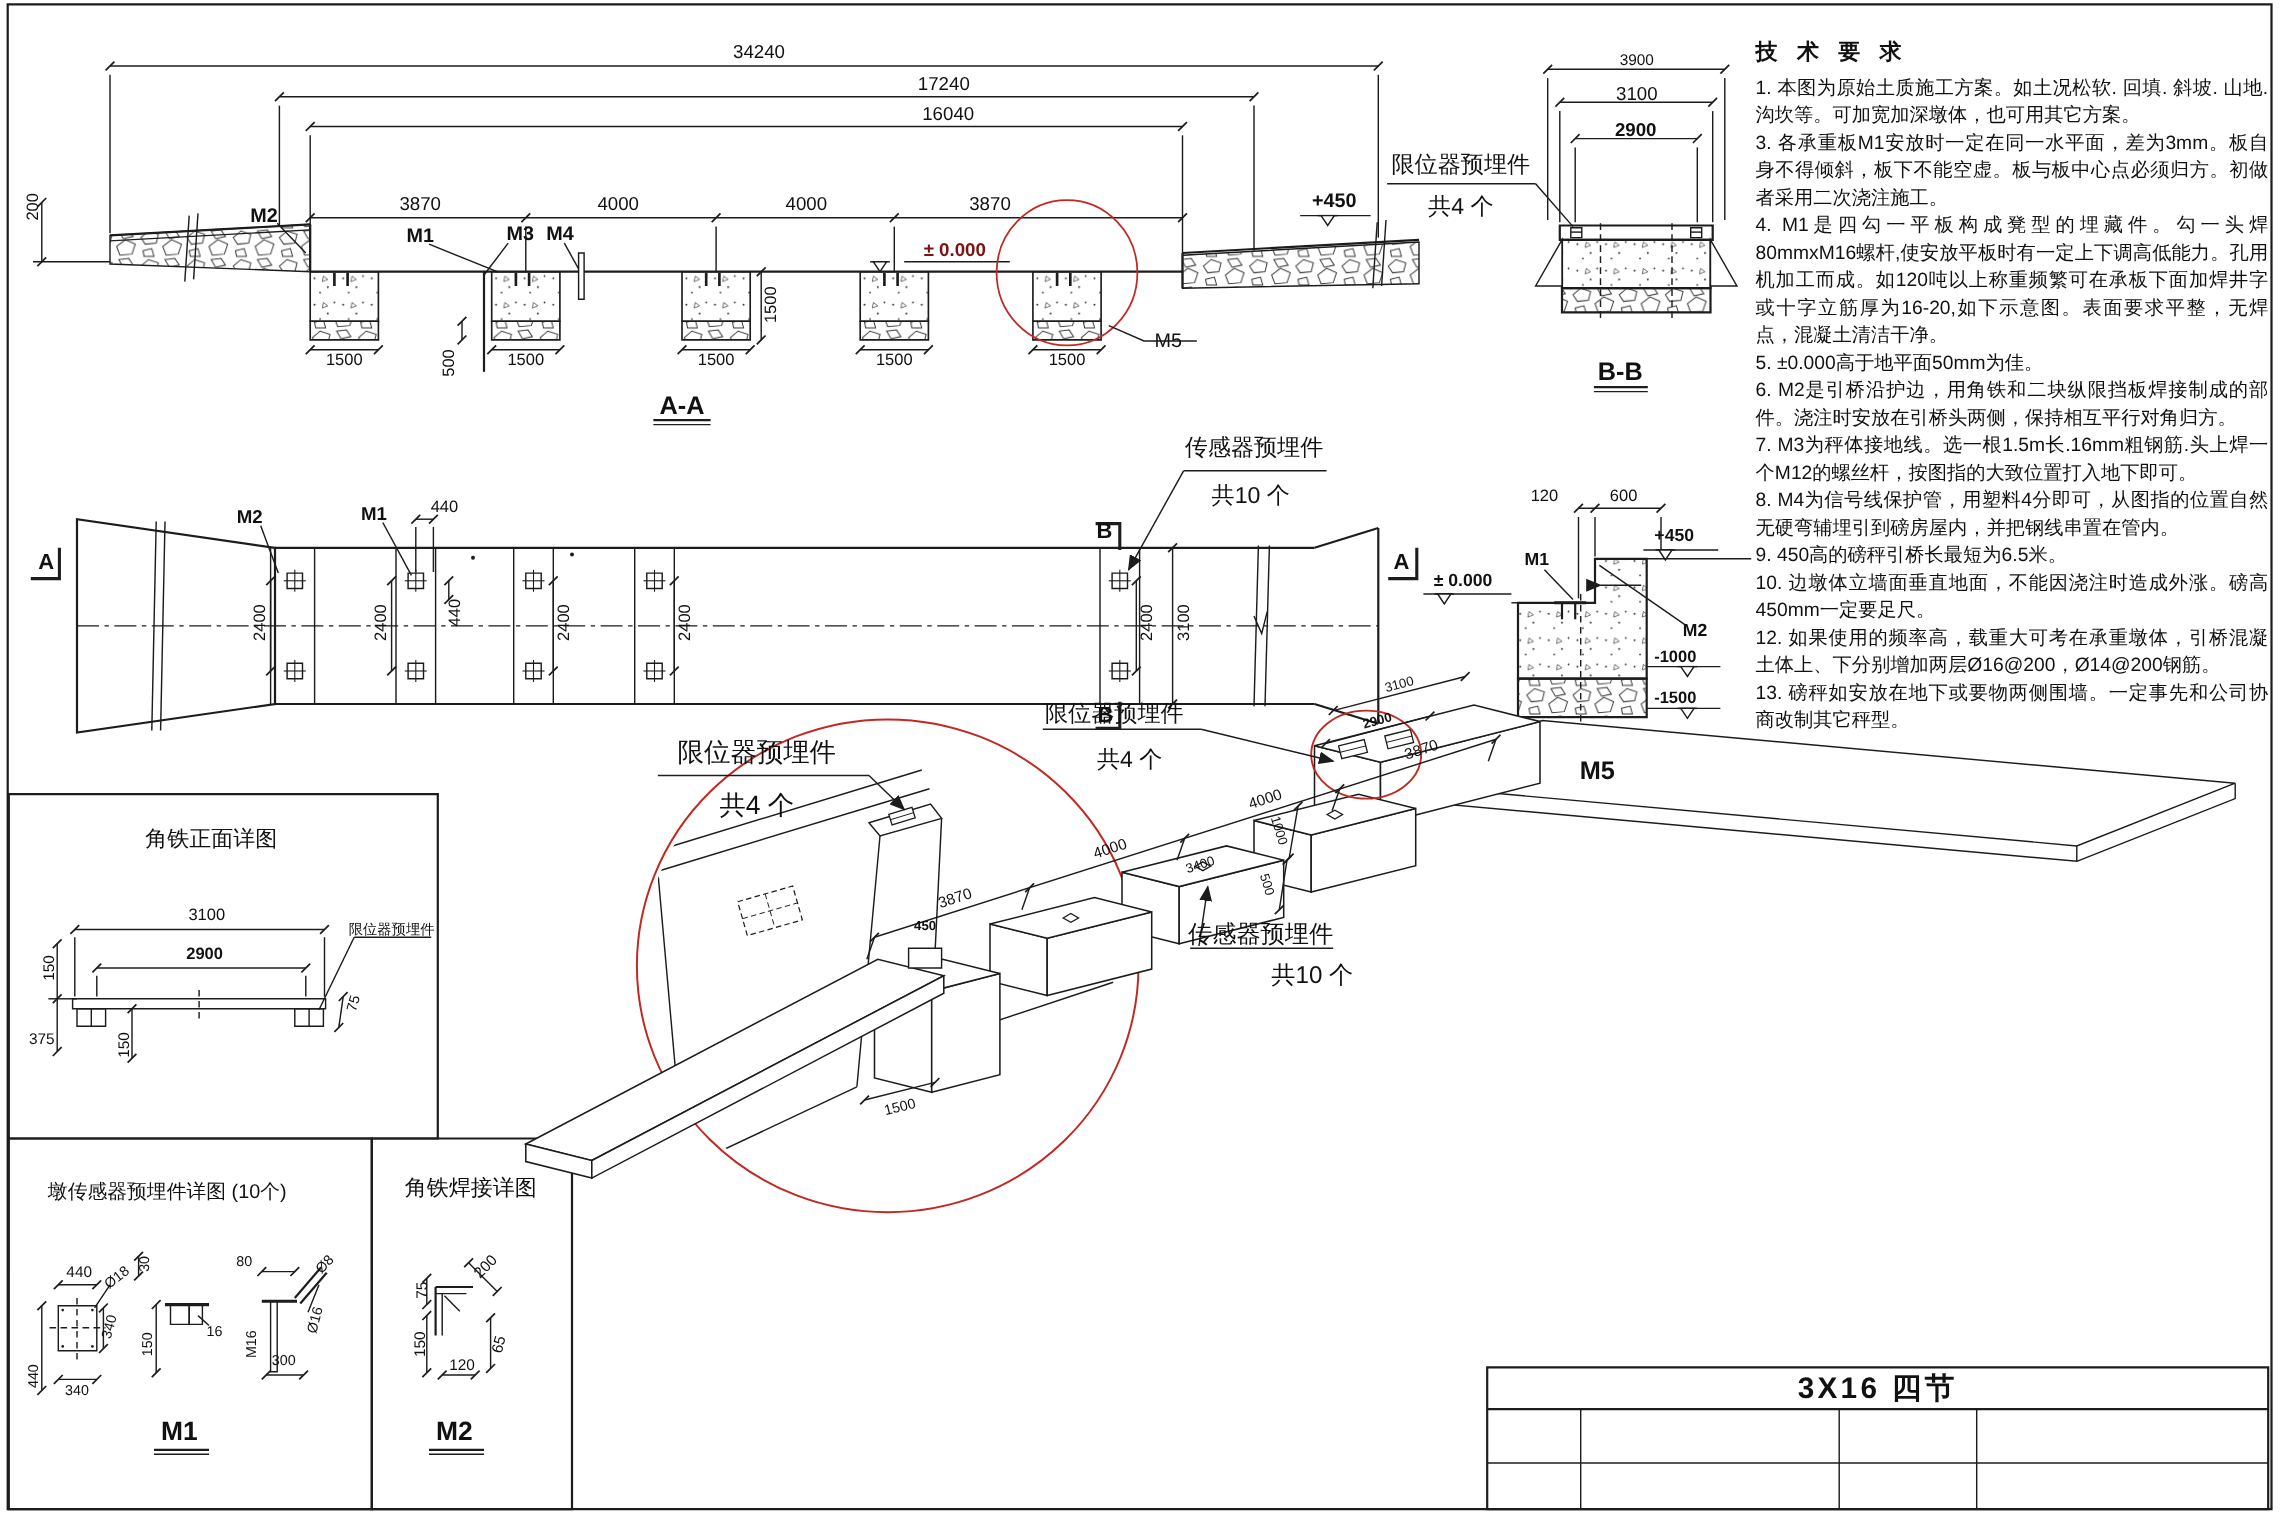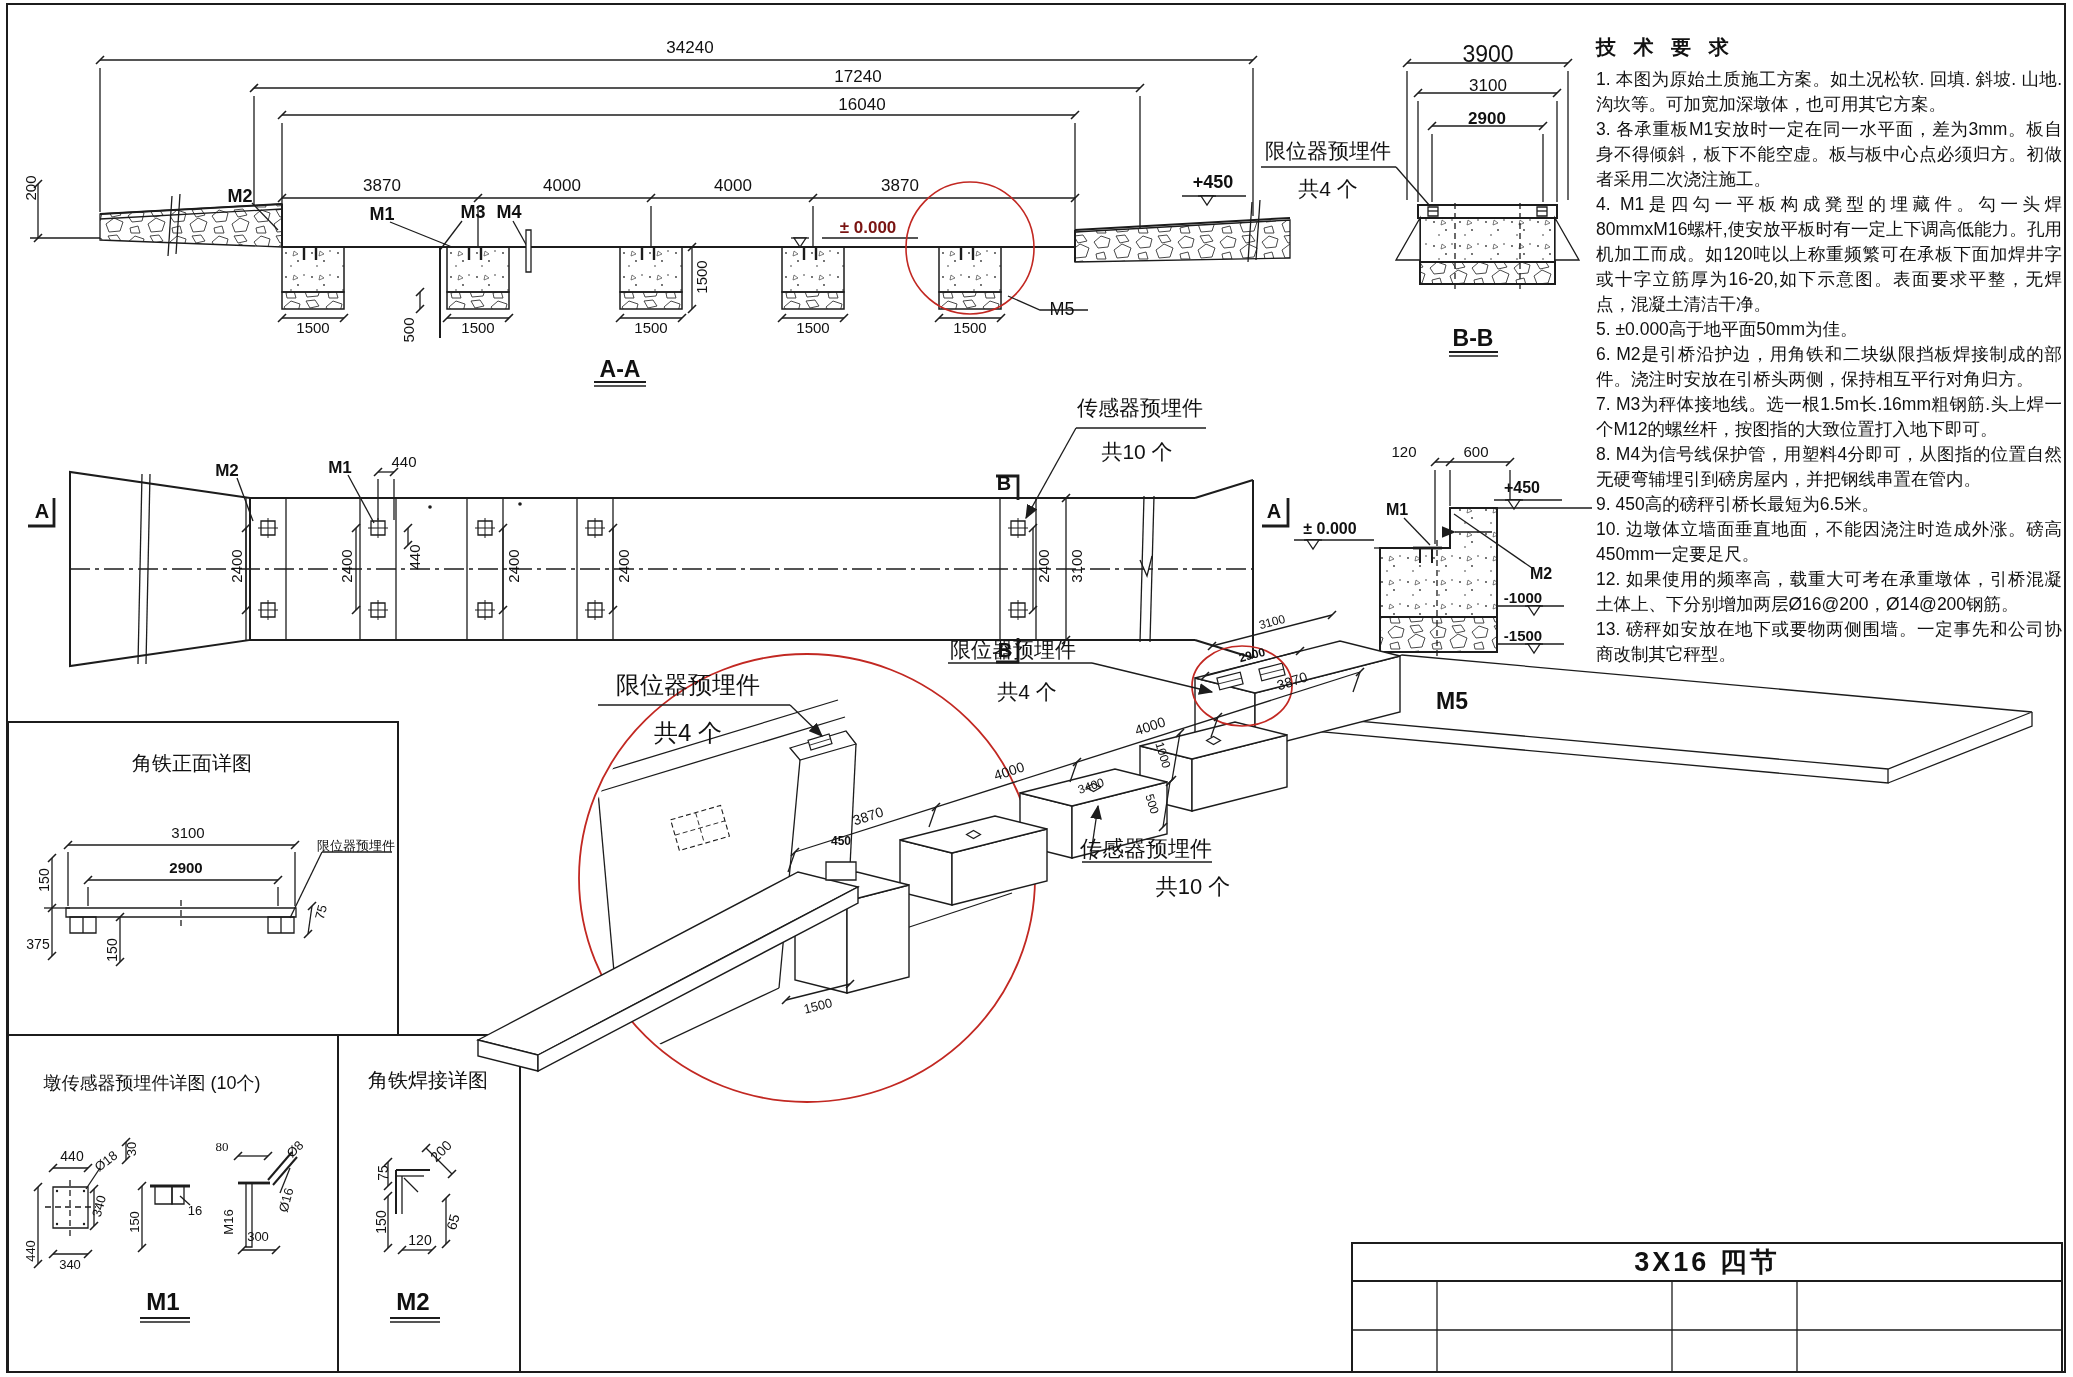--- a/index.html
+++ b/index.html
@@ -564,21 +564,21 @@
       <div style="left: 1213px; top: 182px; font-size: 18px; font-weight: bold; transform: translate(-50%, -50%);">+450</div>
       <div style="left: 1062px; top: 309px; font-size: 18px; transform: translate(-50%, -50%);">M5</div>
       <div style="left: 408px; top: 330px; font-size: 15px; transform: translate(-50%, -50%) rotate(-90deg);">500</div>
       <div style="left: 701px; top: 277px; font-size: 15px; transform: translate(-50%, -50%) rotate(-90deg);">1500</div>
       <div style="left: 313px; top: 327px; font-size: 15px; transform: translate(-50%, -50%);">1500</div>
       <div style="left: 478px; top: 327px; font-size: 15px; transform: translate(-50%, -50%);">1500</div>
       <div style="left: 651px; top: 327px; font-size: 15px; transform: translate(-50%, -50%);">1500</div>
       <div style="left: 813px; top: 327px; font-size: 15px; transform: translate(-50%, -50%);">1500</div>
       <div style="left: 970px; top: 327px; font-size: 15px; transform: translate(-50%, -50%);">1500</div>
       <div style="left: 620px; top: 369px; font-size: 23px; font-weight: bold; transform: translate(-50%, -50%);">A-A</div>
-      <div style="left: 1488px; top: 54px; font-size: 23px; transform: translate(-50%, -50%);">3900</div>
+      <div style="left: 1488px; top: 54px; font-size: 14px; transform: translate(-50%, -50%);">3900</div>
       <div style="left: 1488px; top: 85px; font-size: 17px; transform: translate(-50%, -50%);">3100</div>
       <div style="left: 1487px; top: 118px; font-size: 17px; font-weight: bold; transform: translate(-50%, -50%);">2900</div>
       <div style="left: 1328px; top: 150px; font-size: 21px; transform: translate(-50%, -50%);">限位器预埋件</div>
       <div style="left: 1328px; top: 188px; font-size: 21px; transform: translate(-50%, -50%);">共4 个</div>
       <div style="left: 1473px; top: 338px; font-size: 23px; font-weight: bold; transform: translate(-50%, -50%);">B-B</div>
       <div style="left: 42px; top: 511px; font-size: 20px; font-weight: bold; transform: translate(-50%, -50%);">A</div>
       <div style="left: 1274px; top: 511px; font-size: 20px; font-weight: bold; transform: translate(-50%, -50%);">A</div>
       <div style="left: 227px; top: 470px; font-size: 17px; font-weight: bold; transform: translate(-50%, -50%);">M2</div>
       <div style="left: 340px; top: 467px; font-size: 17px; font-weight: bold; transform: translate(-50%, -50%);">M1</div>
       <div style="left: 404px; top: 461px; font-size: 15px; transform: translate(-50%, -50%);">440</div>
@@ -614,21 +614,21 @@
       <div style="left: 356px; top: 845px; font-size: 13px; transform: translate(-50%, -50%);">限位器预埋件</div>
       <div style="left: 152px; top: 1083px; font-size: 18px; transform: translate(-50%, -50%);">墩传感器预埋件详图 (10个)</div>
       <div style="left: 72px; top: 1156px; font-size: 14px; transform: translate(-50%, -50%);">440</div>
       <div style="left: 106px; top: 1161px; font-size: 13px; transform: translate(-50%, -50%) rotate(-38deg);">Ø18</div>
       <div style="left: 131px; top: 1149px; font-size: 13px; transform: translate(-50%, -50%) rotate(-90deg);">30</div>
       <div style="left: 99px; top: 1206px; font-size: 13px; transform: translate(-50%, -50%) rotate(-75deg);">340</div>
       <div style="left: 30px; top: 1251px; font-size: 13px; transform: translate(-50%, -50%) rotate(-90deg);">440</div>
       <div style="left: 70px; top: 1264px; font-size: 13px; transform: translate(-50%, -50%);">340</div>
       <div style="left: 134px; top: 1222px; font-size: 13px; transform: translate(-50%, -50%) rotate(-90deg);">150</div>
       <div style="left: 195px; top: 1210px; font-size: 13px; transform: translate(-50%, -50%);">16</div>
-      <div style="left: 222px; top: 1146px; font-size: 13px; transform: translate(-50%, -50%); font-family: Liberation Serif, serif;">80</div>
+      <div style="left: 222px; top: 1146px; font-size: 13px; transform: translate(-50%, -50%);">80</div>
       <div style="left: 228px; top: 1222px; font-size: 13px; transform: translate(-50%, -50%) rotate(-90deg);">M16</div>
       <div style="left: 258px; top: 1236px; font-size: 13px; transform: translate(-50%, -50%);">300</div>
       <div style="left: 286px; top: 1200px; font-size: 13px; transform: translate(-50%, -50%) rotate(-75deg);">Ø16</div>
       <div style="left: 295px; top: 1149px; font-size: 13px; transform: translate(-50%, -50%) rotate(-45deg);">Ø8</div>
       <div style="left: 163px; top: 1302px; font-size: 24px; font-weight: bold; transform: translate(-50%, -50%);">M1</div>
       <div style="left: 428px; top: 1080px; font-size: 20px; transform: translate(-50%, -50%);">角铁焊接详图</div>
       <div style="left: 441px; top: 1151px; font-size: 14px; transform: translate(-50%, -50%) rotate(-45deg);">200</div>
       <div style="left: 383px; top: 1173px; font-size: 14px; transform: translate(-50%, -50%) rotate(-90deg);">75</div>
       <div style="left: 381px; top: 1222px; font-size: 14px; transform: translate(-50%, -50%) rotate(-90deg);">150</div>
       <div style="left: 420px; top: 1240px; font-size: 14px; transform: translate(-50%, -50%);">120</div>

